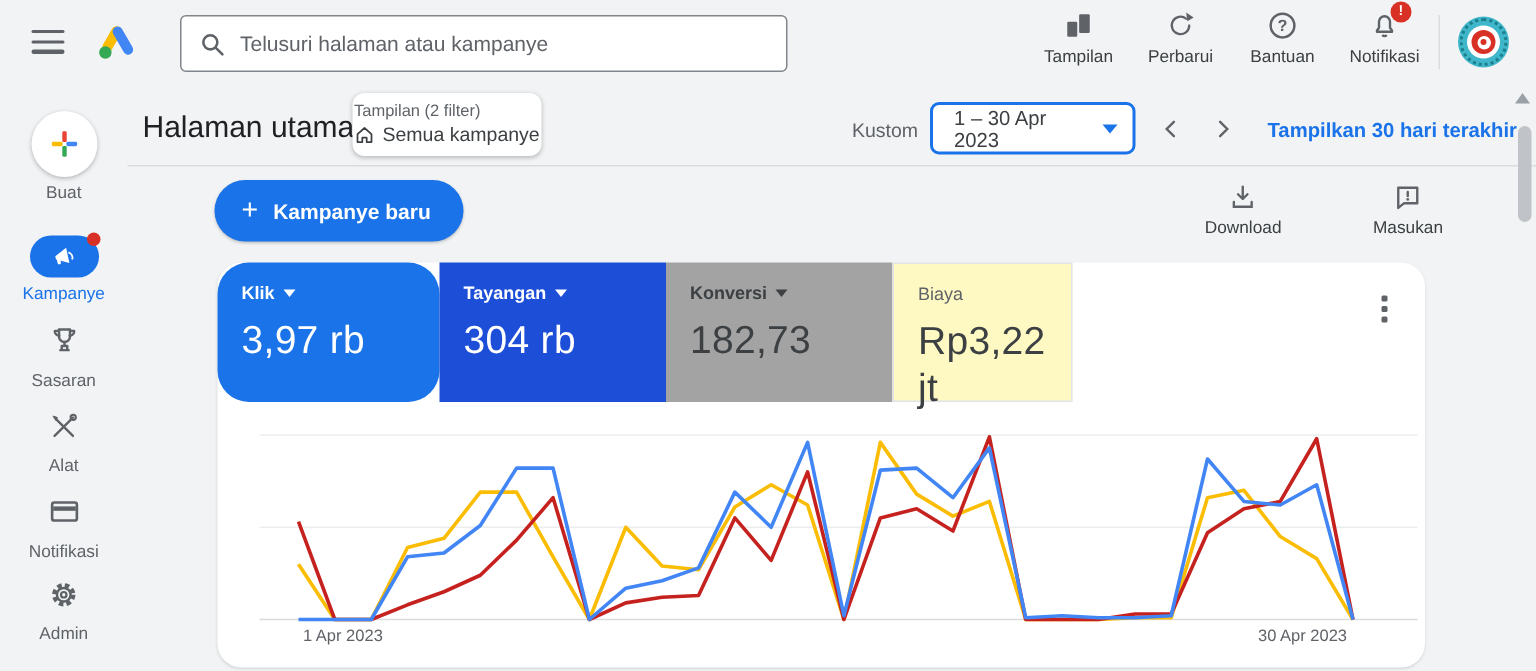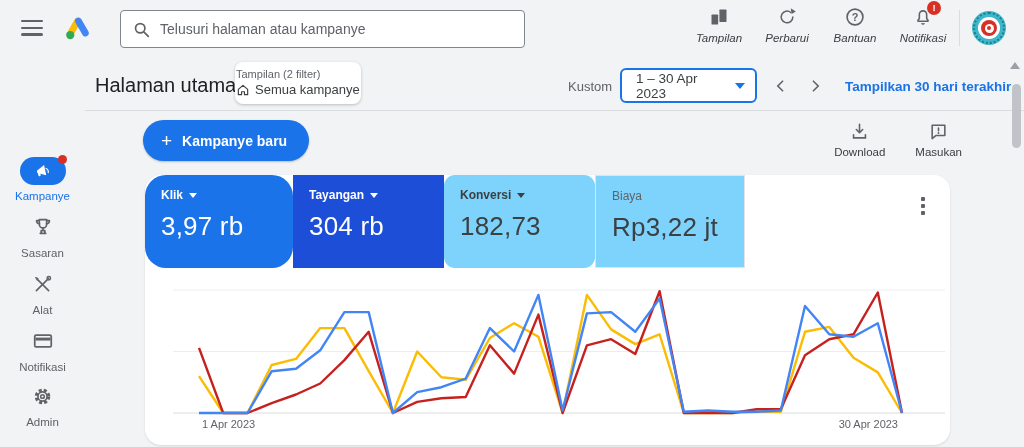--- a/index.html
+++ b/index.html
@@ -17,21 +17,21 @@
   .logo { position:absolute; left:62px; top:13px; width:30px; height:30px; }
   .search { position:absolute; left:120px; top:10px; width:405px; height:38px;
     background:#fff; border:1px solid #80868b; border-radius:4px;
     display:flex; align-items:center; padding:0 12px; gap:10px; }
   .search input { border:none; outline:none; flex:1; font-size:14px; color:#3c4043;
     font-family:"Liberation Sans", sans-serif; background:transparent; }
   .search input::placeholder { color:#5f6368; }
   .tb-actions { position:absolute; right:72px; top:6px; display:flex; gap:10px; }
   .tb-item { width:58px; display:flex; flex-direction:column; align-items:center; gap:4px; cursor:pointer; }
   .tb-item .ic { position:relative; width:22px; height:22px; display:flex; align-items:center; justify-content:center; }
-  .tb-item .lbl { font-size:11.5px; color:#3c4043;font-style:italic; }
+  .tb-item .lbl { font-size:11.5px; color:#3c4043; }
   .badge { position:absolute; top:-5px; right:-7px; width:14px; height:14px; background:#d93025;
     border-radius:50%; color:#fff; font-size:9.5px; font-weight:bold; line-height:14px; text-align:center; }
   .tb-divider { position:absolute; right:64px; top:10px; width:1px; height:36px; background:#dadce0; }
   .avatar { position:absolute; right:18px; top:11px; width:34px; height:34px; border-radius:50%;
     background:#3fb6c9; cursor:pointer; }
   .avatar .ring1 { position:absolute; inset:6px; border-radius:50%; background:#fff; }
   .avatar .ring2 { position:absolute; inset:9px; border-radius:50%; background:#d93025; }
   .avatar .ring3 { position:absolute; inset:12.5px; border-radius:50%; background:#fff; }
   .avatar .ring4 { position:absolute; inset:15px; border-radius:50%; background:#d93025; }
   .avatar .notch { position:absolute; inset:1px; border-radius:50%; border:2px dotted #1b7f8c; }
@@ -61,37 +61,37 @@
   .chev { position:absolute; top:75px; width:22px; height:22px; cursor:pointer; display:flex; align-items:center; justify-content:center; }
   .chev svg { stroke:#5f6368; }
   .chev-l { left:770px; } .chev-r { left:804px; }
   .quicklink { position:absolute; left:845px; top:79px; font-size:13.5px; font-weight:bold; color:#1a73e8; cursor:pointer; }
   .header-divider { position:absolute; left:85px; right:0; top:110px; height:1px; background:#dadce0; }
   
   .new-campaign { position:absolute; left:143px; top:120px; height:41px; border-radius:21px;
     background:#1a73e8; color:#fff; display:flex; align-items:center; gap:10px; padding:0 22px 0 18px;
     font-size:14px; font-weight:bold; cursor:pointer; box-shadow:0 1px 2px rgba(60,64,67,.3); }
   .new-campaign .plus { font-size:19px; font-weight:normal; line-height:1; }
-  .mini-actions { position:absolute; right:62px; top:122px; display:flex; gap:30px; }
+  .mini-actions { position:absolute; right:62px; top:122px; display:flex; gap:61px; }
   .mini { display:flex; flex-direction:column; align-items:center; gap:5px; cursor:pointer; }
   .mini .lbl { font-size:11.5px; color:#3c4043; }
   
   .card { position:absolute; left:145px; top:175px; width:805px; height:270px;
     background:#fff; border-radius:16px; box-shadow:0 1px 2px rgba(60,64,67,.15); }
   .metrics { position:absolute; left:0; top:0; height:93px; display:flex; }
   .metric { width:151px; height:93px; padding:13px 16px; cursor:pointer; }
   .metric:first-child { border-top-left-radius:16px; width:148px;border-radius:21px; }
   .metric .mlabel { font-size:12px; font-weight:bold; display:flex; align-items:center; gap:6px; }
   .metric .mvalue { font-size:26px; margin-top:9px; letter-spacing:.2px; }
   .metric .mcaret { width:0; height:0; border-left:4.5px solid transparent; border-right:4.5px solid transparent;
     border-top:5px solid currentColor; }
   .m-klik { background:#1a73e8; color:#fff; }
   .m-tayangan { background:#1d4ed8; color:#fff; }
-  .m-konversi { background:#7dd3fc; color:#3c4043;border-radius:11px; }
-  .m-biaya { background:#7dd3fc; color:#3c4043; border:1px solid #e0e3e7; width:150px; }
+  .m-konversi { background:#a3a3a3; color:#3c4043; }
+  .m-biaya { background:#fef9c3; color:#3c4043; border:1px solid #e0e3e7; width:120px; }
   .m-biaya .mlabel { color:#5f6368; font-weight:normal; }
   .kebab { position:absolute; right:18px; top:20px; width:18px; height:22px; cursor:pointer;
     display:flex; flex-direction:column; align-items:center; justify-content:center; gap:3px; }
   .kebab i { width:4px; height:4px; background:#5f6368; border-radius:1px; }
   .chart-wrap { position:absolute; left:0; top:105px; width:805px; height:150px; }
   .x-label { position:absolute; font-size:11px; color:#5f6368; top:243px; }
   .x-start { left:57px; } .x-end { right:52px; }
   
   .scroll-up { position:absolute; right:4px; top:62px; width:0; height:0;
     border-left:5px solid transparent; border-right:5px solid transparent; border-bottom:7px solid #9aa0a6; }
@@ -162,20 +162,31 @@
   <div class="avatar">
     <span class="notch"></span>
       <span class="ring1"></span>
       <span class="ring2"></span>
       <span class="ring3"></span>
       <span class="ring4"></span>
   </div>
 </div>
 
 <div class="sidebar">
+  <div class="side-item" style="top:18px;">
+    <span class="buat-circle">
+      <svg width="22" height="22" viewBox="0 0 24 24">
+        <rect x="10.4" y="2.8" width="3.2" height="7.8" rx="1" fill="#ea4335"></rect>
+        <rect x="10.4" y="13.4" width="3.2" height="7.8" rx="1" fill="#34a853"></rect>
+        <rect x="2.8" y="10.4" width="7.8" height="3.2" rx="1" fill="#fbbc04"></rect>
+        <rect x="13.4" y="10.4" width="7.8" height="3.2" rx="1" fill="#4285f4"></rect>
+      </svg>
+    </span>
+    <span class="lbl">Buat</span>
+  </div>
   <div class="side-item active" style="top:101px;">
     <span class="kamp-pill">
       <svg width="18" height="18" viewBox="0 0 24 24">
         <path d="M4 10.5l11-5.5v14l-11-5.5z" fill="#fff" transform="rotate(-12 10 12)"></path>
         <path d="M16 8a5 5 0 0 1 2 7" stroke="#fff" stroke-width="1.6" fill="none" transform="rotate(-12 17 11)"></path>
         <rect x="5.5" y="13.5" width="3" height="5.5" rx="1.2" fill="#fff" transform="rotate(-12 7 16)"></rect>
       </svg>
       <span class="dot"></span>
     </span>
     <span class="lbl">Kampanye</span>

